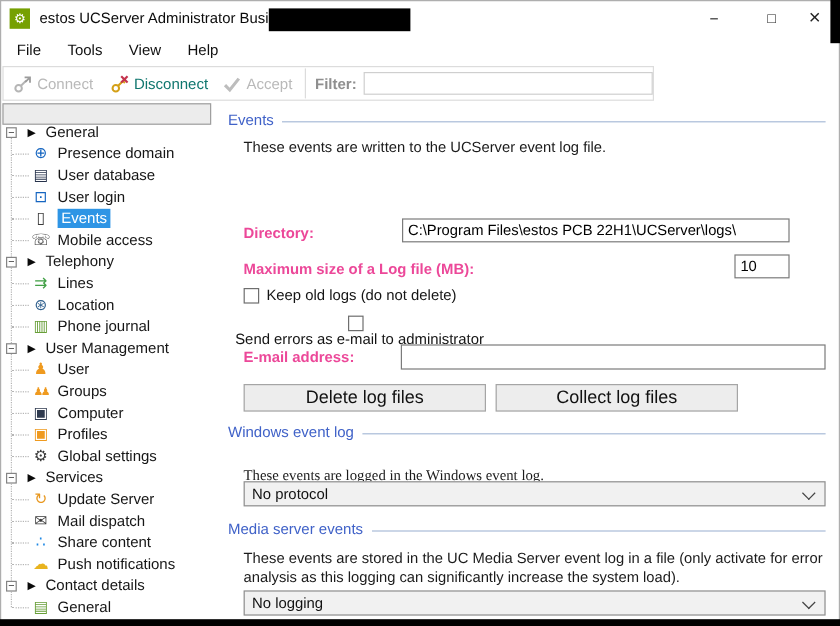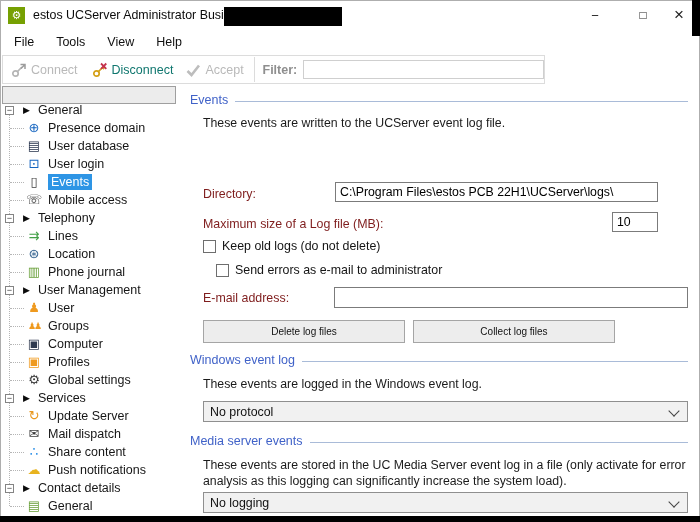--- a/index.html
+++ b/index.html
@@ -51,25 +51,25 @@
   .sec-header{position:absolute;left:190px;width:498px;display:flex;align-items:center;
     color:#4062c8;font-size:12.5px;}
   .sec-line{flex:1;border-top:1px solid #a9bbd8;margin-left:7px;margin-top:2px;}
   .desc{position:absolute;font-size:12.3px;color:#1b1b1b;line-height:1.32;}
   .dropdown{position:absolute;width:485px;height:21px;background:#f1f1f1;border:1px solid #8f8f8f;
     box-sizing:border-box;font-size:12.4px;display:flex;align-items:center;padding-left:6px;}
   .chev{position:absolute;right:9px;top:5px;width:7px;height:7px;border-right:1px solid #444;
     border-bottom:1px solid #444;transform:rotate(45deg);}
   .txt-input{position:absolute;border:1px solid #7b7b7b;background:#fff;box-sizing:border-box;
     font:12.3px "Liberation Sans","DejaVu Sans",sans-serif;padding:0 4px;outline:none;}
-  .flabel{position:absolute;font-size:12.4px;color:#7f1d1d;}
+  .flabel{position:absolute;font-size:12.4px;color:#ec4899;font-weight:bold;}
   .cb-row{position:absolute;display:flex;align-items:center;font-size:12.4px;color:#141414;}
   .cb{width:13px;height:13px;border:1px solid #6e6e6e;background:#fff;margin-right:6px;box-sizing:border-box;}
   .btn{position:absolute;width:202px;height:23px;background:#ededed;border:1px solid #a5a5a5;box-sizing:border-box;
-    font-size:10px;color:#111;display:flex;align-items:center;justify-content:center;}
+    font-size:15px;color:#111;display:flex;align-items:center;justify-content:center;}
   .bottom-bar{position:absolute;left:0;top:516px;width:700px;height:6px;background:#000;}
 </style>
 </head>
 <body>
 
 <div class="window">
 
   <div class="titlebar">
     <div class="app-icon">
         <span>⚙</span>
@@ -236,40 +236,40 @@
   <div class="flabel" style="left:203px;top:187px;">Directory:</div>
   <input class="txt-input" style="left: 335px; top: 182px; width: 323px; height: 20px;" type="text" value="C:\Program Files\estos PCB 22H1\UCServer\logs\">
 
   <div class="flabel" style="left:203px;top:217px;">Maximum size of a Log file (MB):</div>
   <input class="txt-input" style="left: 612px; top: 212px; width: 46px; height: 20px;" type="text" value="10">
 
   <div class="cb-row" style="left:203px;top:239px;">
     <span class="cb"></span>
     <span>Keep old logs (do not delete)</span>
   </div>
-  <div class="cb-row" style="left:216px;top:263px;">
+  <div class="cb-row" style="left:196px;top:263px;flex-direction:column;">
     <span class="cb"></span>
     <span>Send errors as e-mail to administrator</span>
   </div>
 
   <div class="flabel" style="left:203px;top:291px;">E-mail address:</div>
   <input class="txt-input" style="left: 334px; top: 287px; width: 354px; height: 21px;" type="text" value="">
 
   <div class="btn" style="left:203px;top:320px;">
     <span>Delete log files</span>
   </div>
   <div class="btn" style="left:413px;top:320px;">
     <span>Collect log files</span>
   </div>
 
   <div class="sec-header" style="top:353px;">
     <span>Windows event log</span>
     <span class="sec-line"></span>
   </div>
-  <div class="desc" style="left:203px;top:376px;">These events are logged in the Windows event log.</div>
+  <div class="desc" style="left:203px;top:388px;font-family:Liberation Serif, serif;">These events are logged in the Windows event log.</div>
   <div class="dropdown" style="left:203px;top:401px;">
     <span>No protocol</span>
     <span class="chev"></span>
   </div>
 
   <div class="sec-header" style="top:434px;">
     <span>Media server events</span>
     <span class="sec-line"></span>
   </div>
   <div class="desc" style="left:203px;top:457px;width:492px;">These events are stored in the UC Media Server event log in a file (only activate for error analysis as this logging can significantly increase the system load).</div>

